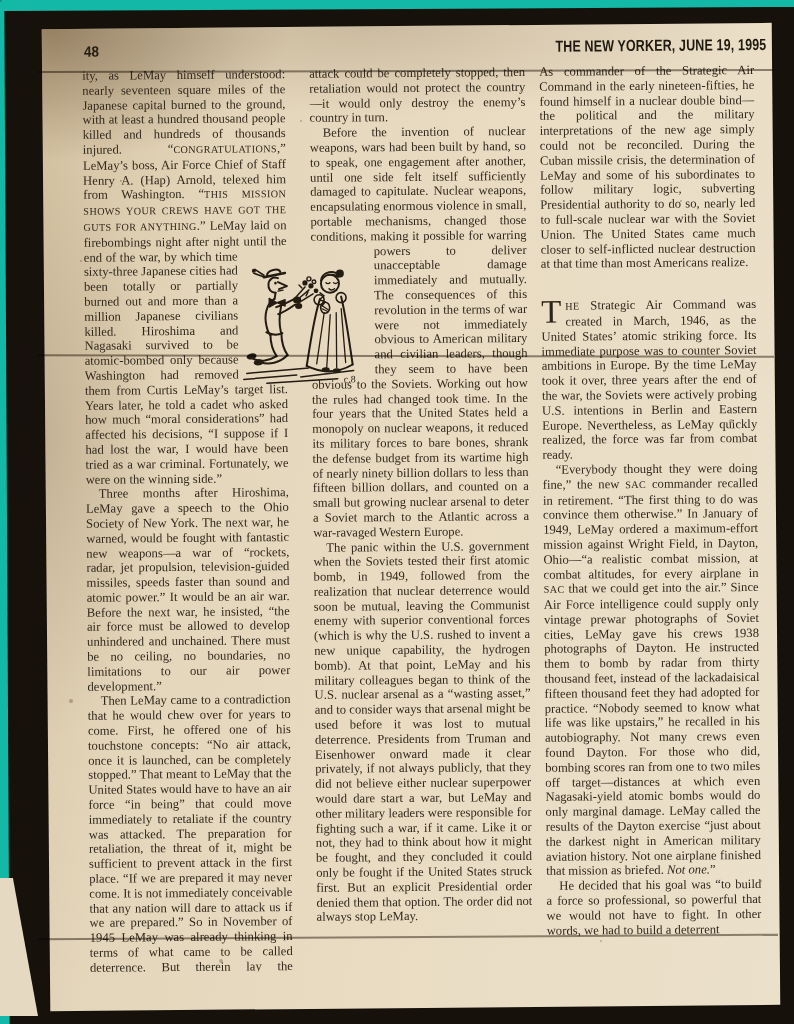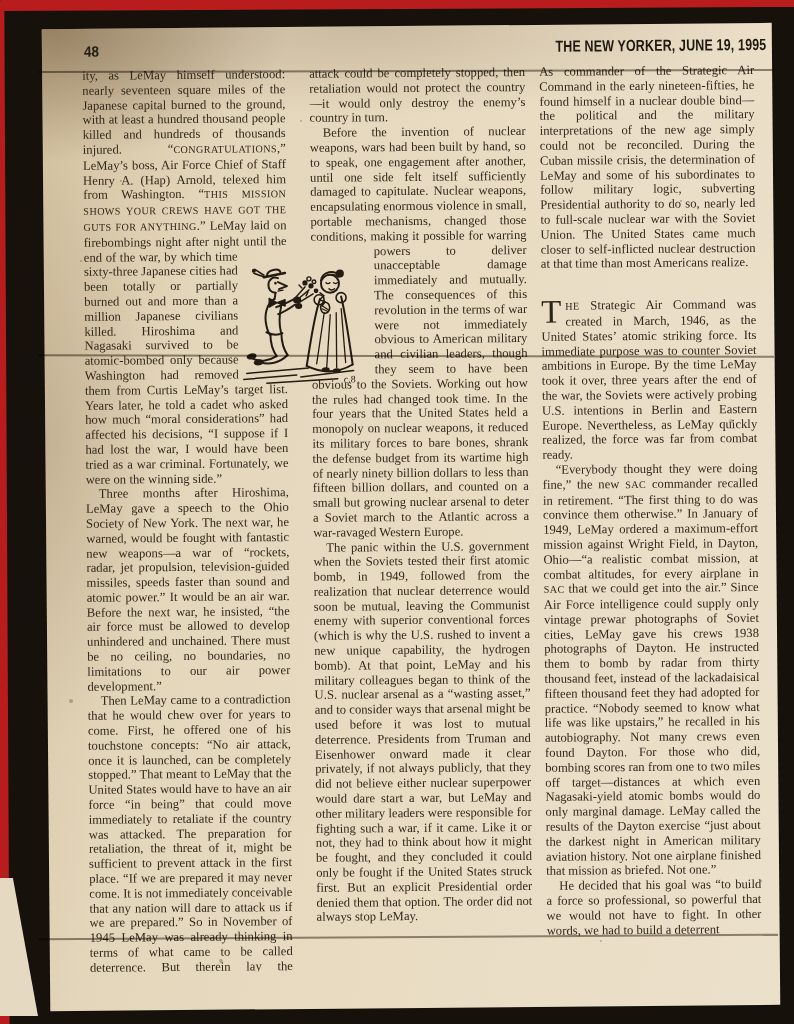--- a/index.html
+++ b/index.html
@@ -1,17 +1,17 @@
 <!DOCTYPE html>
 <html lang="en"><head>
 <meta charset="utf-8">
 <style>
   html,body{margin:0;padding:0;}
   body{width:794px;height:1024px;overflow:hidden;background:#e9dcc5;font-family:"Liberation Serif",serif;}
-  .stage{position:relative;width:794px;height:1024px;background:#b91c1c;overflow:hidden;}
+  .stage{position:relative;width:794px;height:1024px;background:#14b8a6;overflow:hidden;}
 
   
   .mat{position:absolute;left:7px;top:9px;right:-6px;bottom:-6px;background:#17110c;transform:rotate(-0.3deg);transform-origin:center;}
 
   
   .underpage-corner{position:absolute;left:0;top:878px;width:38px;height:138px;background:#e6d9c1;clip-path:polygon(0 0,34% 0,100% 100%,0 100%);}
 
   
   .paper{position:absolute;left:46px;top:26px;width:730px;height:982px;transform:rotate(-0.5deg);transform-origin:center;
     background:
@@ -25,21 +25,21 @@
   .masthead{position:absolute;right:6px;top:13px;font-family:"Liberation Sans",sans-serif;font-weight:bold;font-size:16px;letter-spacing:.2px;color:#1f1910;transform:scaleX(.78);transform-origin:right;white-space:nowrap;}
 
   .cols{position:absolute;left:40px;top:40px;width:676px;height:904px;display:flex;}
   .col{width:203px;height:904px;overflow:hidden;font-size:12.7px;line-height:14.8px;color:#31281c;text-align:justify;hyphens:auto;-webkit-hyphens:auto;}
   .col.c1{width:216px;margin-left:24px;}
   .col.c2{width:215px;margin-left:14px;}
   .col p{margin:0;}
   .col p.ind{text-indent:13px;}
   .col p.sgap{margin-top:27px;}
   .sc{font-size:.8em;letter-spacing:.4px;}
-  .it{}
+  .it{font-style:italic;}
   .dropcap{float:left;font-size:33px;line-height:25px;padding:1px 4px 0 0;color:#2c2317;}
 
   
   .push-r{float:right;width:0;height:190px;}
   .cut-r{float:right;clear:right;width:49px;height:119px;}
   .push-l{float:left;width:0;height:191px;}
   .cut-l{float:left;clear:left;width:63px;height:117px;}
 
   .illo{position:absolute;left:196px;top:234px;width:122px;height:130px;}
 

